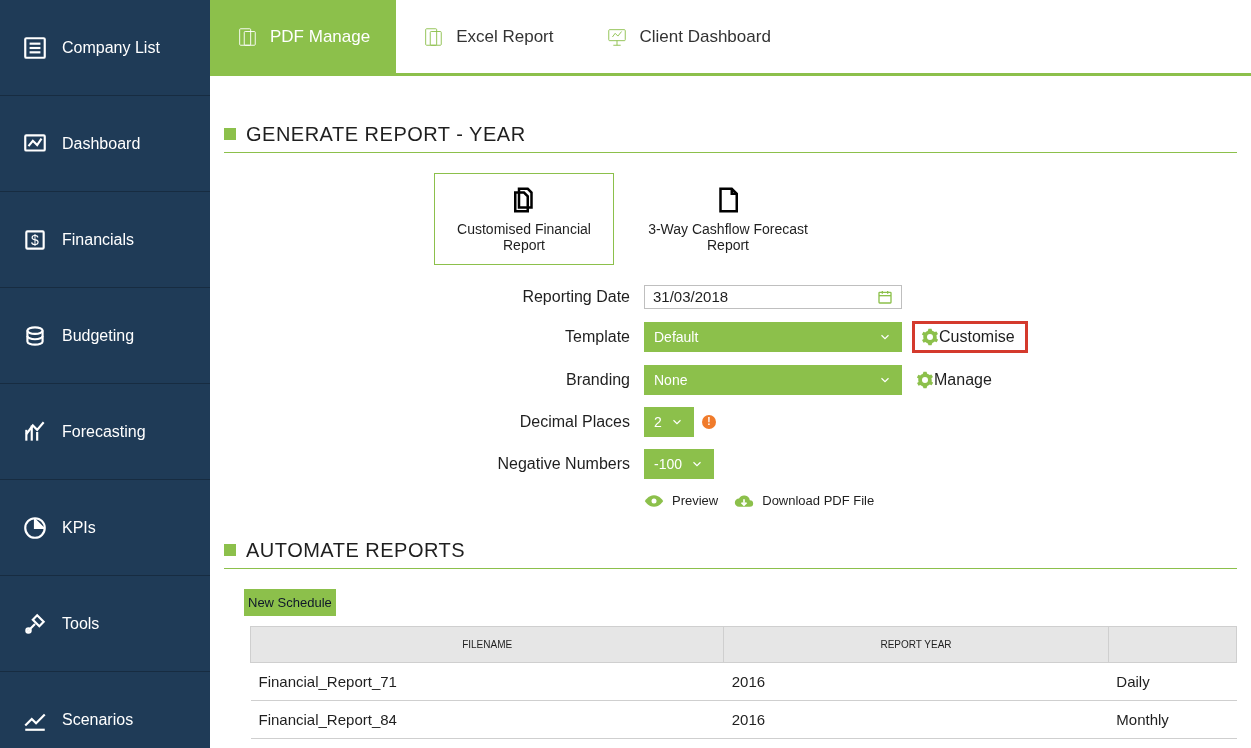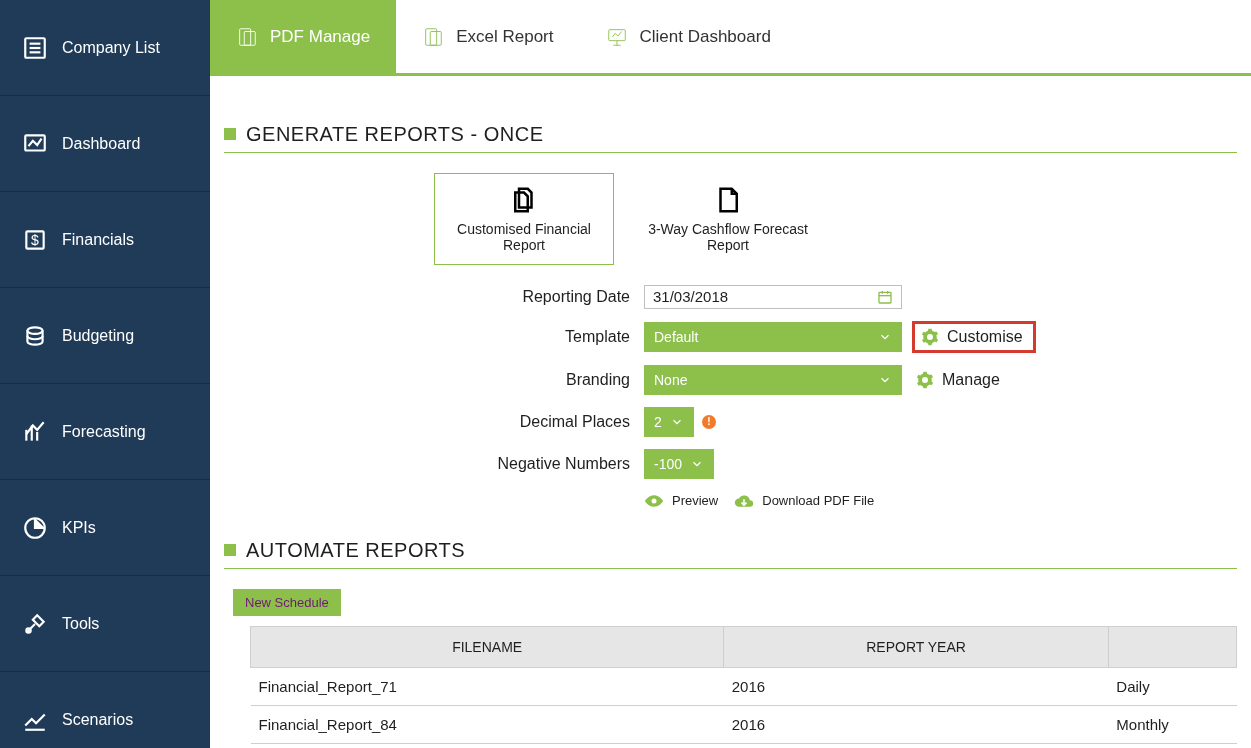--- a/index.html
+++ b/index.html
@@ -105,47 +105,47 @@
   }
   .green-select{
     width:258px;height:30px;background:var(--green);color:#fff;
     display:flex;align-items:center;justify-content:space-between;
     padding:0 10px;font-size:14px;cursor:pointer;
   }
   .green-select.small{width:50px;}
   .green-select.small2{width:70px;}
   .chev{width:14px;height:14px;stroke:#fff;fill:none;stroke-width:2;}
   .after-select{
-    display:flex;align-items:center;gap:8px;margin-left:14px;font-size:16px;cursor:pointer;
+    display:flex;align-items:center;margin-left:14px;font-size:16px;cursor:pointer;
   }
   .after-select.highlight{
     border:3px solid var(--highlight-red);
     padding:4px 10px 4px 6px;
     margin-left:10px;
   }
   .gear{width:18px;height:18px;fill:var(--green);}
   .info-dot{
     width:14px;height:14px;border-radius:50%;background:#f07b2b;color:#fff;
     font-size:10px;font-weight:bold;display:flex;align-items:center;justify-content:center;
     margin-left:8px;
   }
   .actions{
     display:flex;gap:16px;margin-left:420px;margin-top:6px;font-size:13px;
   }
   .action{display:flex;align-items:center;gap:8px;cursor:pointer;}
   .action svg{width:20px;height:20px;fill:var(--green);}
   
   .btn-green{
-    background:var(--green);color:#701a75;border:none;
-    padding:6px 12px;font-size:13px;cursor:pointer;margin:0 0 10px 9px;
+    background:var(--green);color:#0f172a;border:none;
+    padding:6px 4px;font-size:13px;cursor:pointer;margin:0 0 10px 20px;
   }
   table{width:calc(100% - 26px);border-collapse:collapse;margin-left:26px;}
   thead th{
     background:#e6e6e6;border:1px solid #cfcfcf;
-    font-weight:400;font-size:14px;padding:12px 8px;
+    font-weight:400;font-size:10px;padding:12px 8px;
   }
   tbody td{
     border-bottom:1px solid #cfcfcf;padding:10px 8px;font-size:15px;
   }
 </style>
 </head>
 <body>
 
 <div class="layout">
 
@@ -254,21 +254,21 @@
             <line x1="12" y1="16" x2="12" y2="21"></line>
             <line x1="8" y1="21" x2="16" y2="21"></line>
             <polyline points="7 12 10 8 13 11 17 6"></polyline>
           </svg>
         <span>Client Dashboard</span>
       </div>
     </div>
 
     <div class="content">
       
-      <h2 class="sec-title">GENERATE REPORTS - ONCE</h2>
+      <h2 class="sec-title">GENERATE REPORT - YEAR</h2>
 
       <div class="cards">
         <div class="card selected">
           <svg viewBox="0 0 24 24">
               <path d="M8 3h7l3 3v12H8z"></path>
               <path d="M5 6h7l3 3v12H5z"></path>
             </svg>
           <span>Customised Financial Report</span>
         </div>
         <div class="card">

